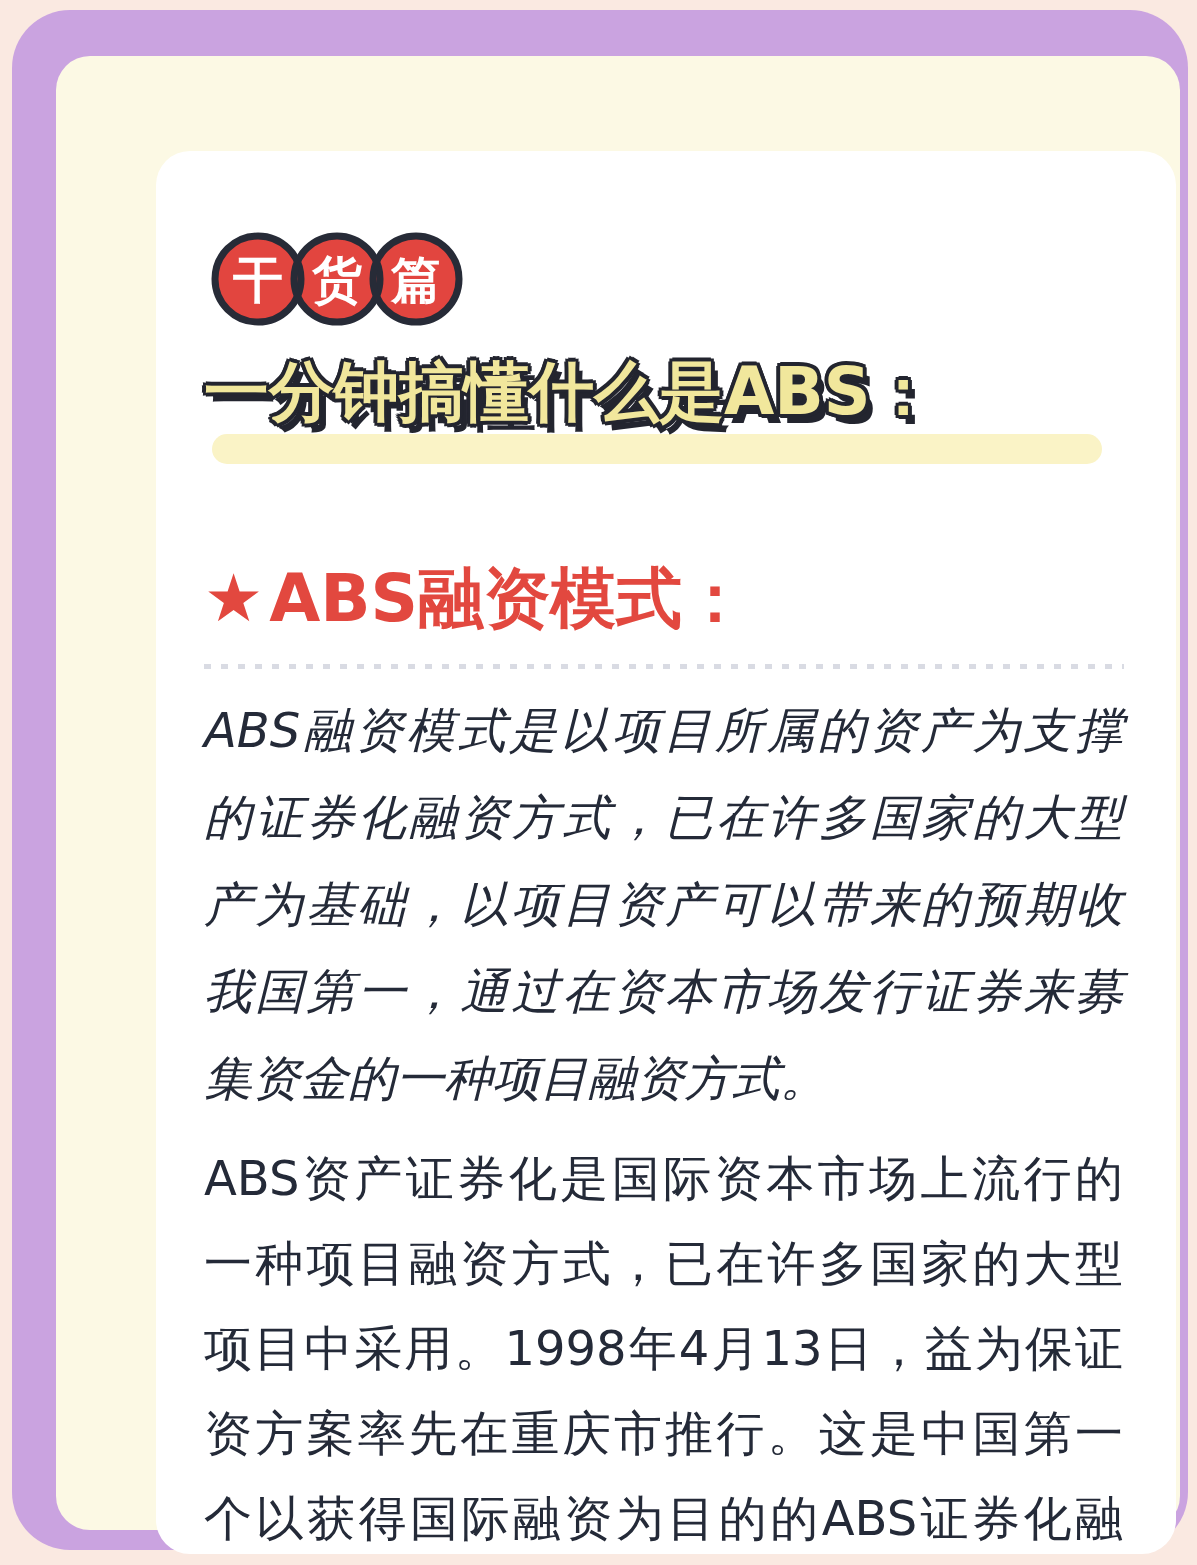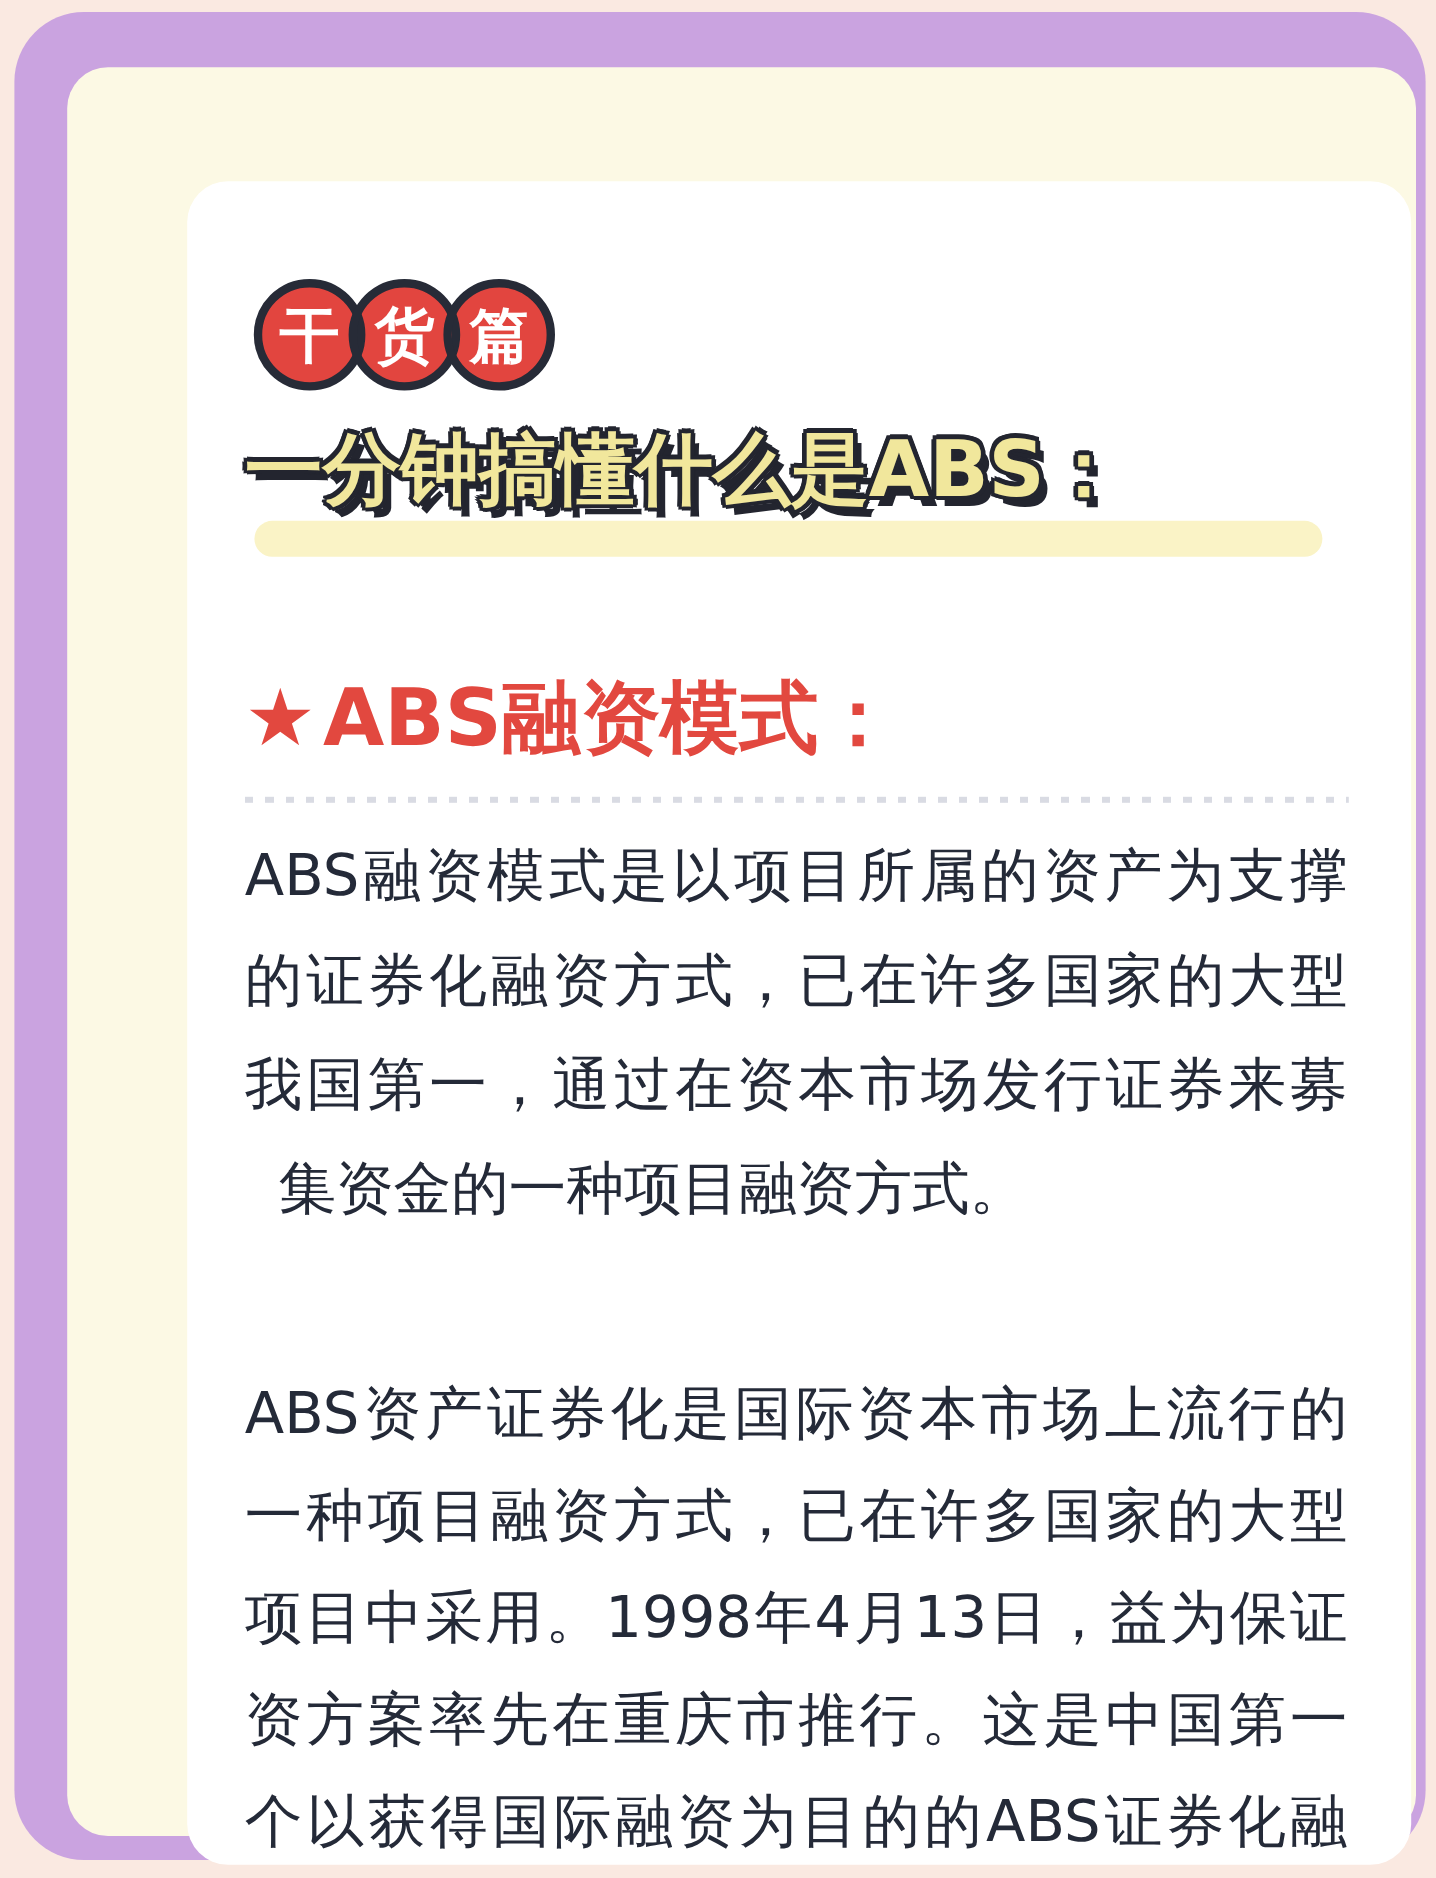--- a/index.html
+++ b/index.html
@@ -61,23 +61,23 @@
       var(--divider,#D9DBE3) 0 7px, transparent 7px 17px);
   }
   .para{position:absolute;left:48px;width:919px;color:var(--body-text,#242A38);}
   .para-1{top:536px;}
   .para-2{top:985px;}
   .bodyline{
     font-size:48px;font-weight:500;
     text-align:justify;text-align-last:justify;
     white-space:nowrap;overflow:visible;
   }
-  .para-1 .bodyline{height:87px;line-height:87px;}
+  .para-1 .bodyline{height:87px;line-height:87px;font-style:italic;}
   .para-2 .bodyline{height:85px;line-height:85px;}
-  .bodyline.flush-left{text-align-last:left;margin-left:28px;}
+  .bodyline.flush-left{text-align-last:left;}
 </style>
 </head>
 <body>
 
 <div class="canvas">
   <div class="frame">
     <div class="panel">
       <div class="card">
 
         <div class="badge">
@@ -99,20 +99,21 @@
 
         <div class="heading">
           <span class="star">★</span><span>ABS融资模式：</span>
         </div>
 
         <div class="divider"></div>
 
         <div class="para para-1">
           <div class="bodyline">ABS融资模式是以项目所属的资产为支撑</div>
           <div class="bodyline">的证券化融资方式，已在许多国家的大型</div>
+          <div class="bodyline">产为基础，以项目资产可以带来的预期收</div>
           <div class="bodyline">我国第一，通过在资本市场发行证券来募</div>
           <div class="bodyline flush-left">集资金的一种项目融资方式。</div>
         </div>
 
         <div class="para para-2">
           <div class="bodyline">ABS资产证券化是国际资本市场上流行的</div>
           <div class="bodyline">一种项目融资方式，已在许多国家的大型</div>
           <div class="bodyline">项目中采用。1998年4月13日，益为保证</div>
           <div class="bodyline">资方案率先在重庆市推行。这是中国第一</div>
           <div class="bodyline">个以获得国际融资为目的的ABS证券化融</div>

